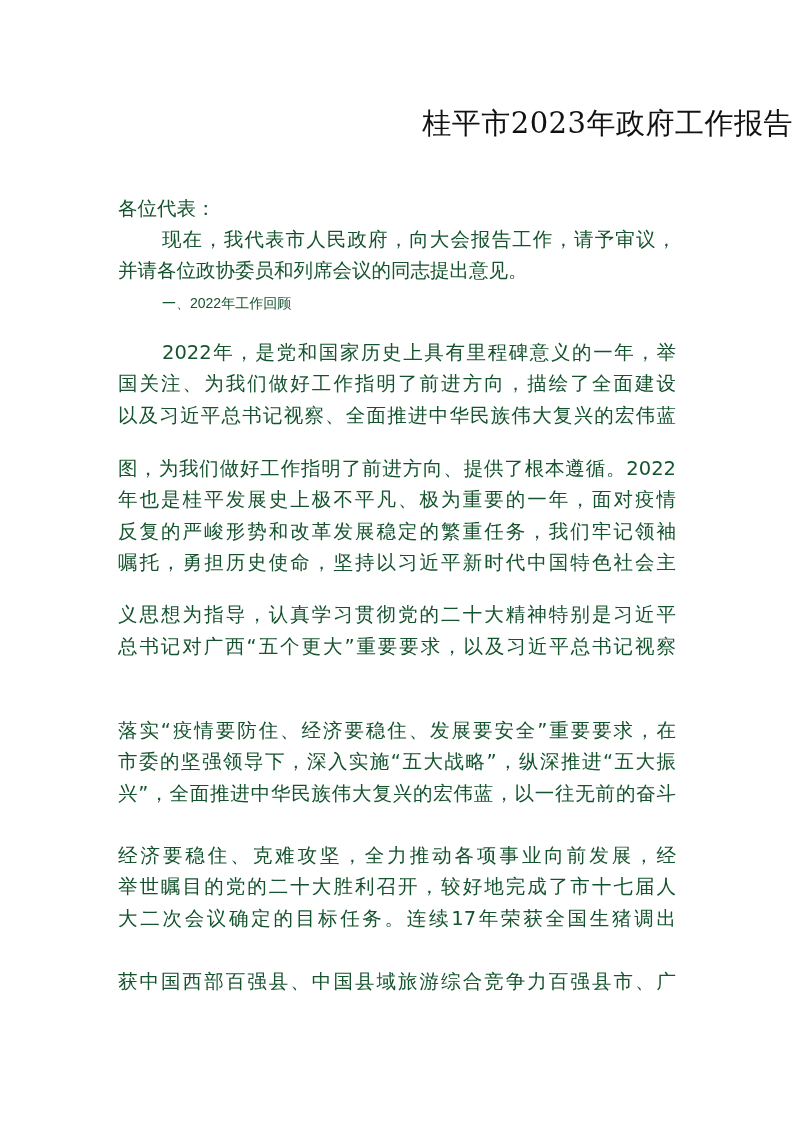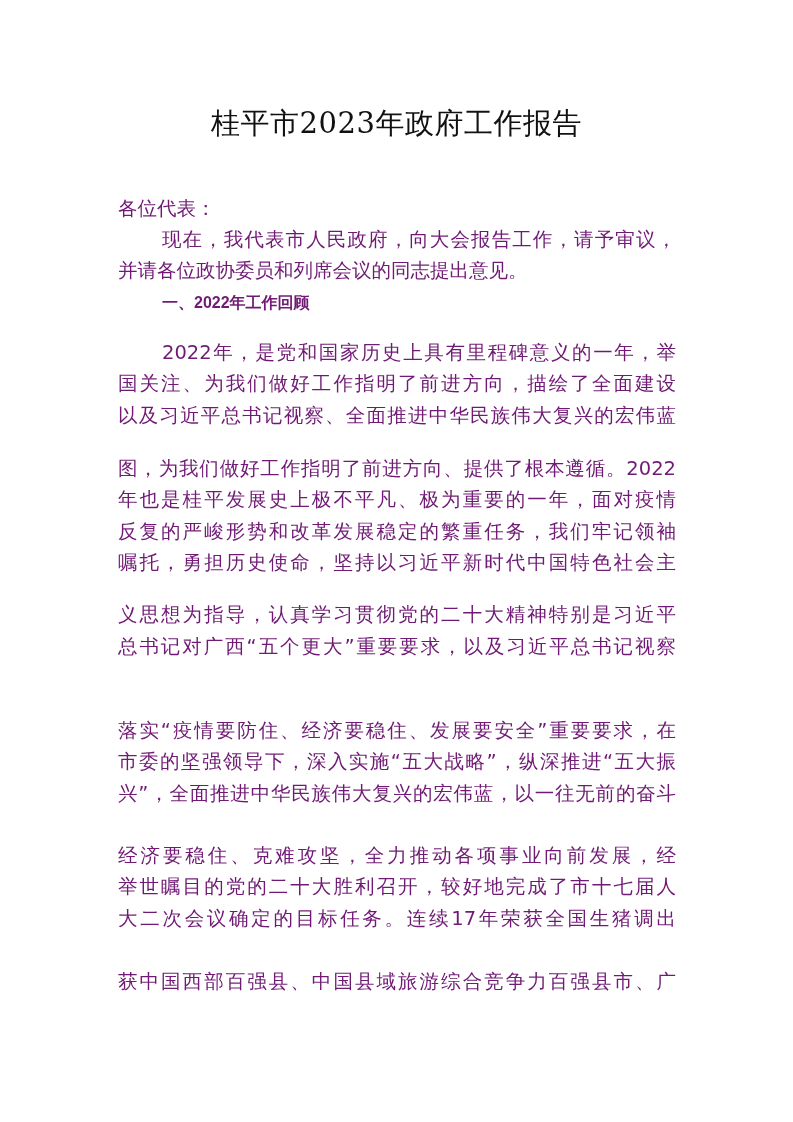--- a/index.html
+++ b/index.html
@@ -1,31 +1,31 @@
 <!DOCTYPE html>
 <html><head>
 <meta charset="utf-8">
 <style>
   html, body { margin: 0; padding: 0; background: #ffffff; }
   body { width: 793px; height: 1122px; position: relative; overflow: hidden; color: #1a1a1a; }
   .page { position: absolute; left: 0; top: 0; width: 793px; height: 1122px; background: #fff; }
   .title {
-    position: absolute; left: 0; top: 104px; width: 793px; text-align: center;
+    position: absolute; left: 0; top: 104px; width: 793px; text-align: right;
     font-family: "DejaVu Serif", "Liberation Serif", serif;
     font-size: 29px; letter-spacing: 0.5px; color: #111;
   }
   .line {
     position: absolute; left: 118px; width: 558px; height: 26px;
     font-family: "DejaVu Sans", "Liberation Sans", sans-serif;
-    font-size: 19.5px; line-height: 26px; color: #701a75;
+    font-size: 19.5px; line-height: 26px; color: #14532d;
     text-align: justify; text-align-last: justify; white-space: nowrap;
   }
   .line.indent { left: 162px; width: 514px; }
   .line.noj { text-align-last: left; }
-  .heading { font-family: "Liberation Sans", "DejaVu Sans", sans-serif; font-weight: bold; font-size: 16px; }
+  .heading { font-family: "Liberation Sans", "DejaVu Sans", sans-serif; font-weight: normal; font-size: 14px; }
 </style>
 </head>
 <body>
 
 <div class="page">
   <div class="title">桂平市2023年政府工作报告</div>
 
   <div class="line noj" style="top:196px">各位代表：</div>
 
   <div class="line noj" style="top:258px">并请各位政协委员和列席会议的同志提出意见。</div>

